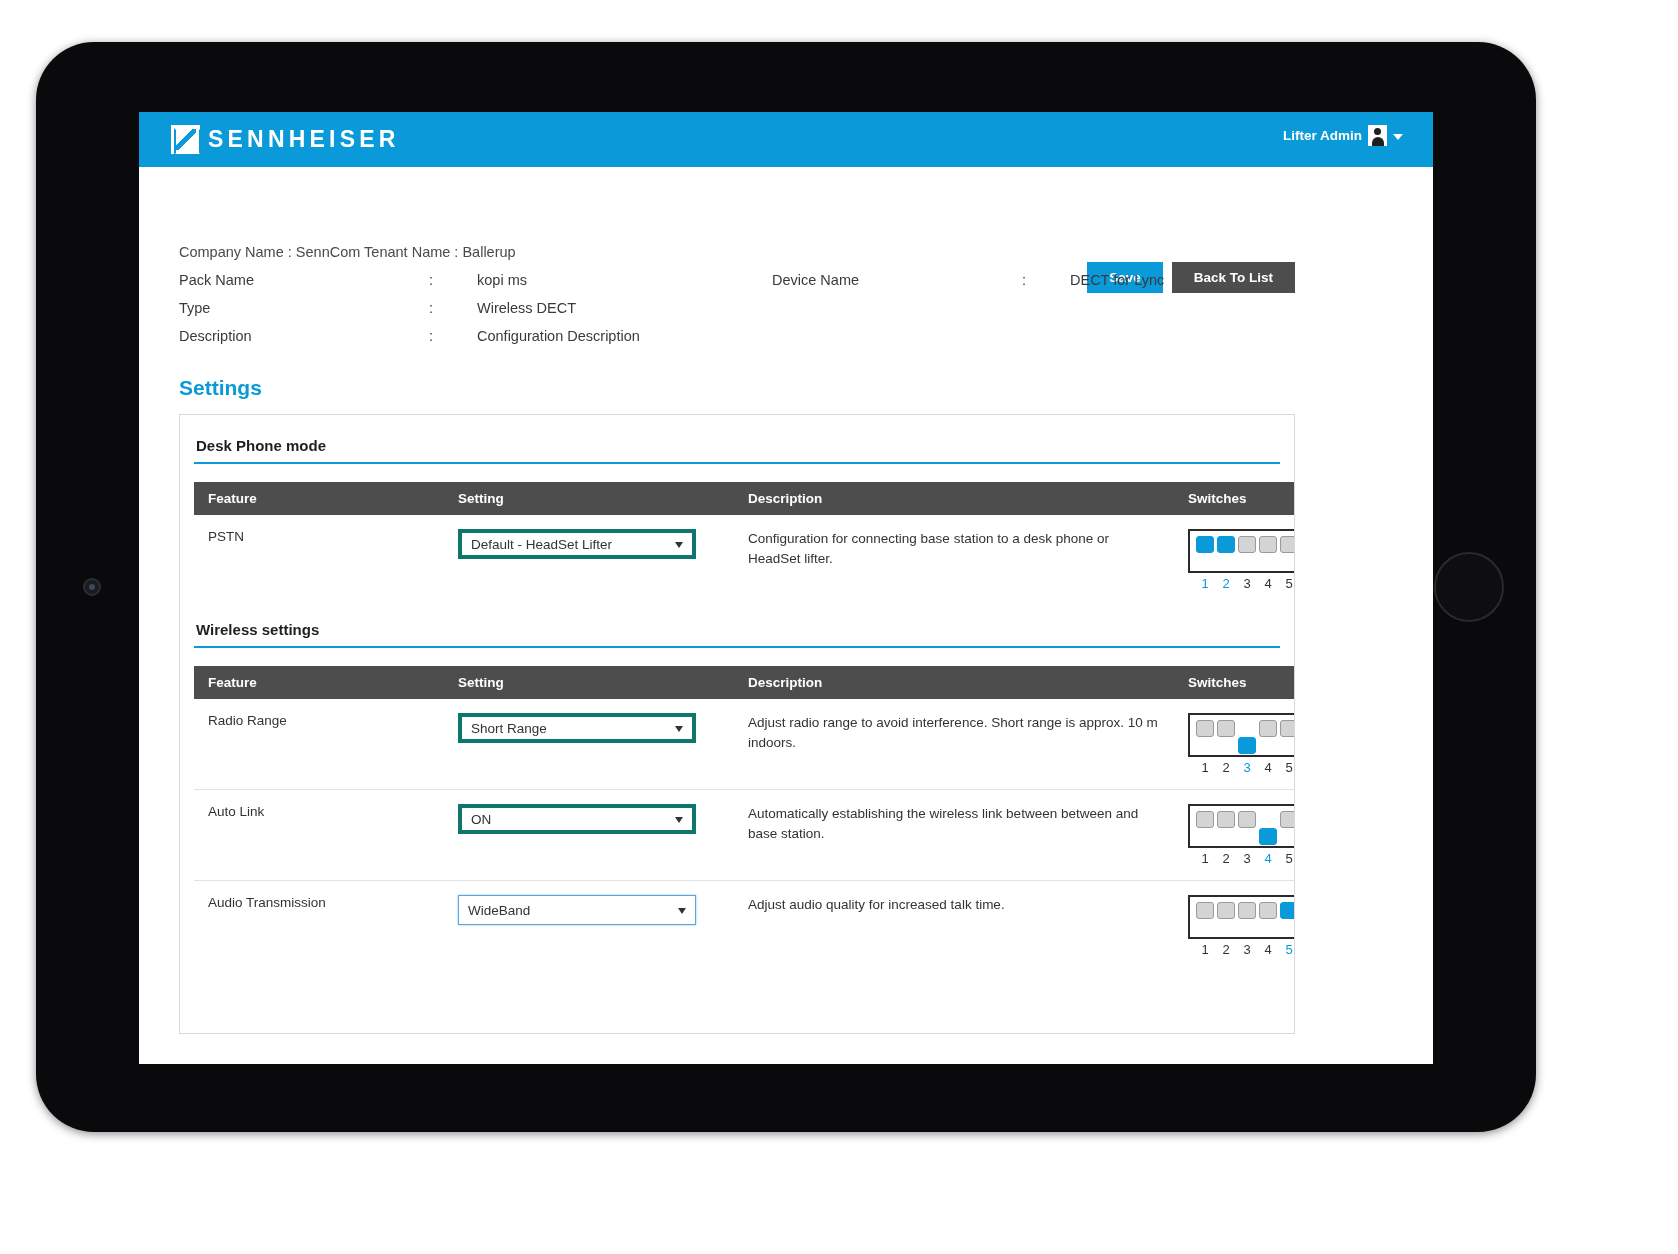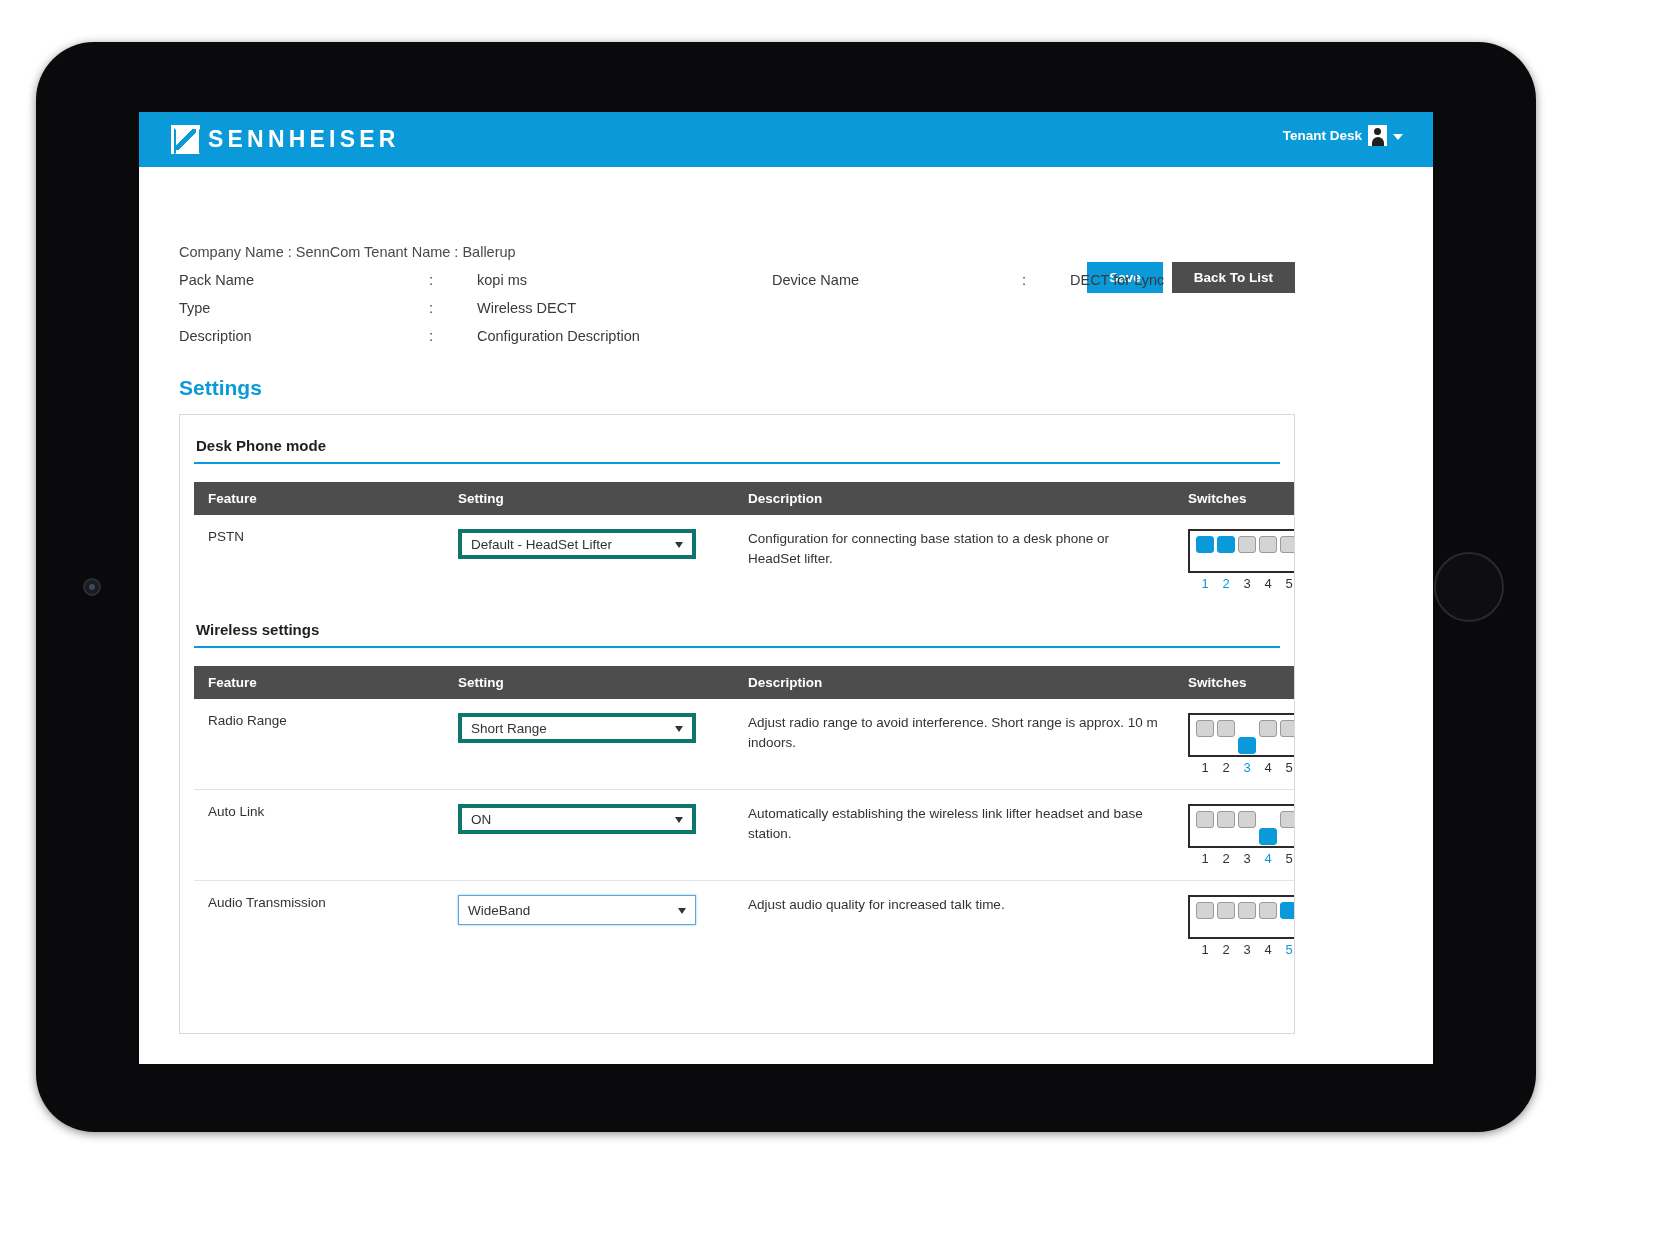--- a/index.html
+++ b/index.html
@@ -360,21 +360,21 @@
 
   <div id="tablet-bezel-inner">
     <div id="page">
 
       <div id="app-header">
         <div id="logo">
           <div id="logo-mark"></div>
           <div id="logo-text">SENNHEISER</div>
         </div>
         <div id="user-area">
-          <span id="user-label">Tenant Desk</span>
+          <span id="user-label">Lifter Admin</span>
           <span id="avatar-icon"></span>
           <span id="caret-down-icon"></span>
         </div>
       </div>
 
 
       <div id="content">
 
         <div id="breadcrumb">Company Name : SennCom   Tenant Name : Ballerup</div>
 
@@ -532,21 +532,21 @@
                   </td>
                 </tr>
                 <tr>
                   <td class="feature-cell">Auto Link</td>
                   <td>
                     <div class="sel">
                       <span>ON</span>
                       <span class="chev"></span>
                     </div>
                   </td>
-                  <td class="desc-cell">Automatically establishing the wireless link lifter headset and base station.</td>
+                  <td class="desc-cell">Automatically establishing the wireless link between between and base station.</td>
                   <td>
                     <div class="switch-widget">
                       <div class="dip-box">
                         <div class="dip-slot">
                           <div class="dip up off"></div>
                         </div>
                         <div class="dip-slot">
                           <div class="dip up off"></div>
                         </div>
                         <div class="dip-slot">

